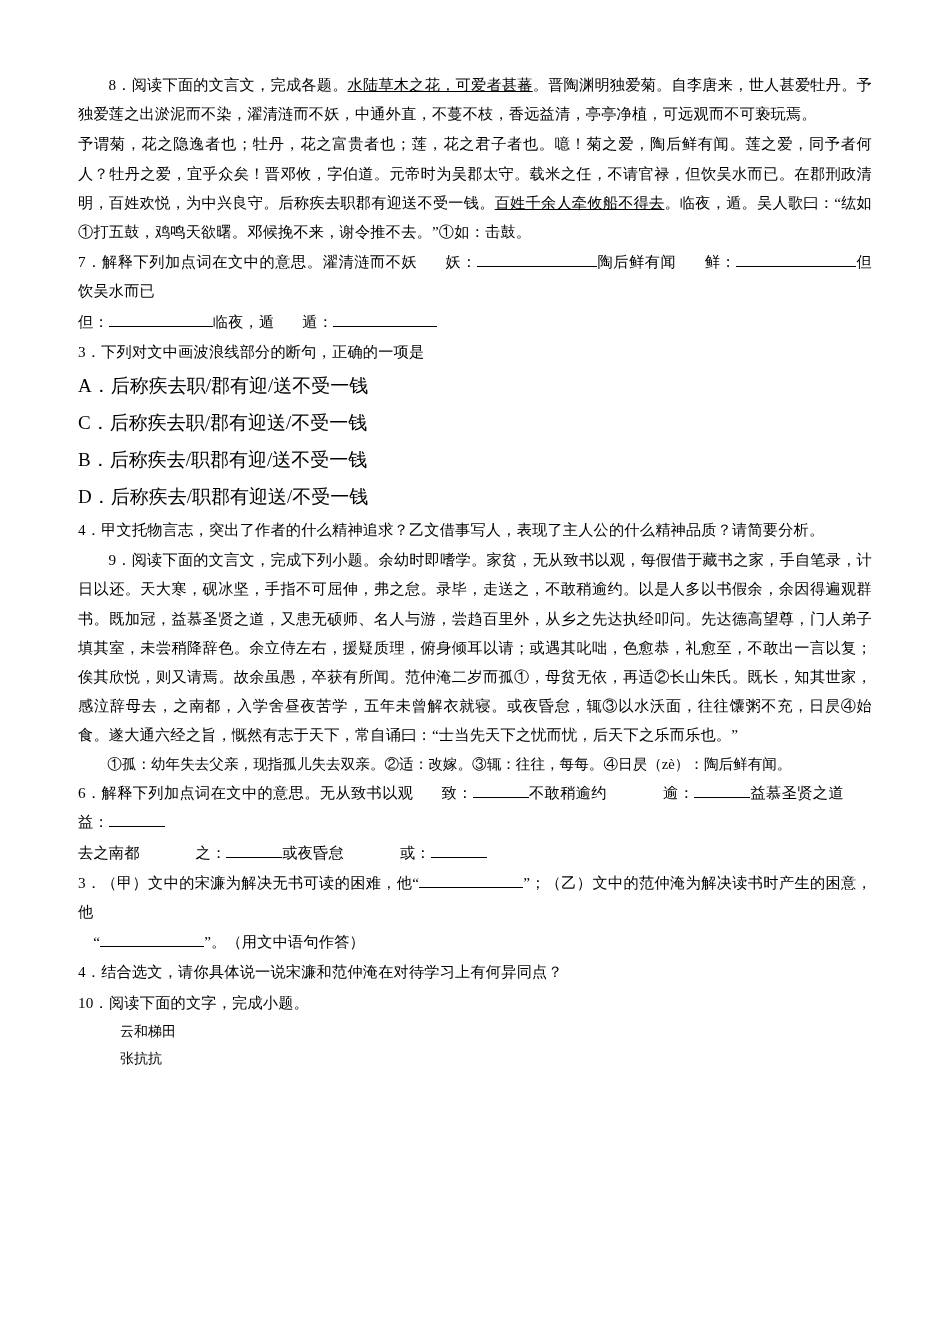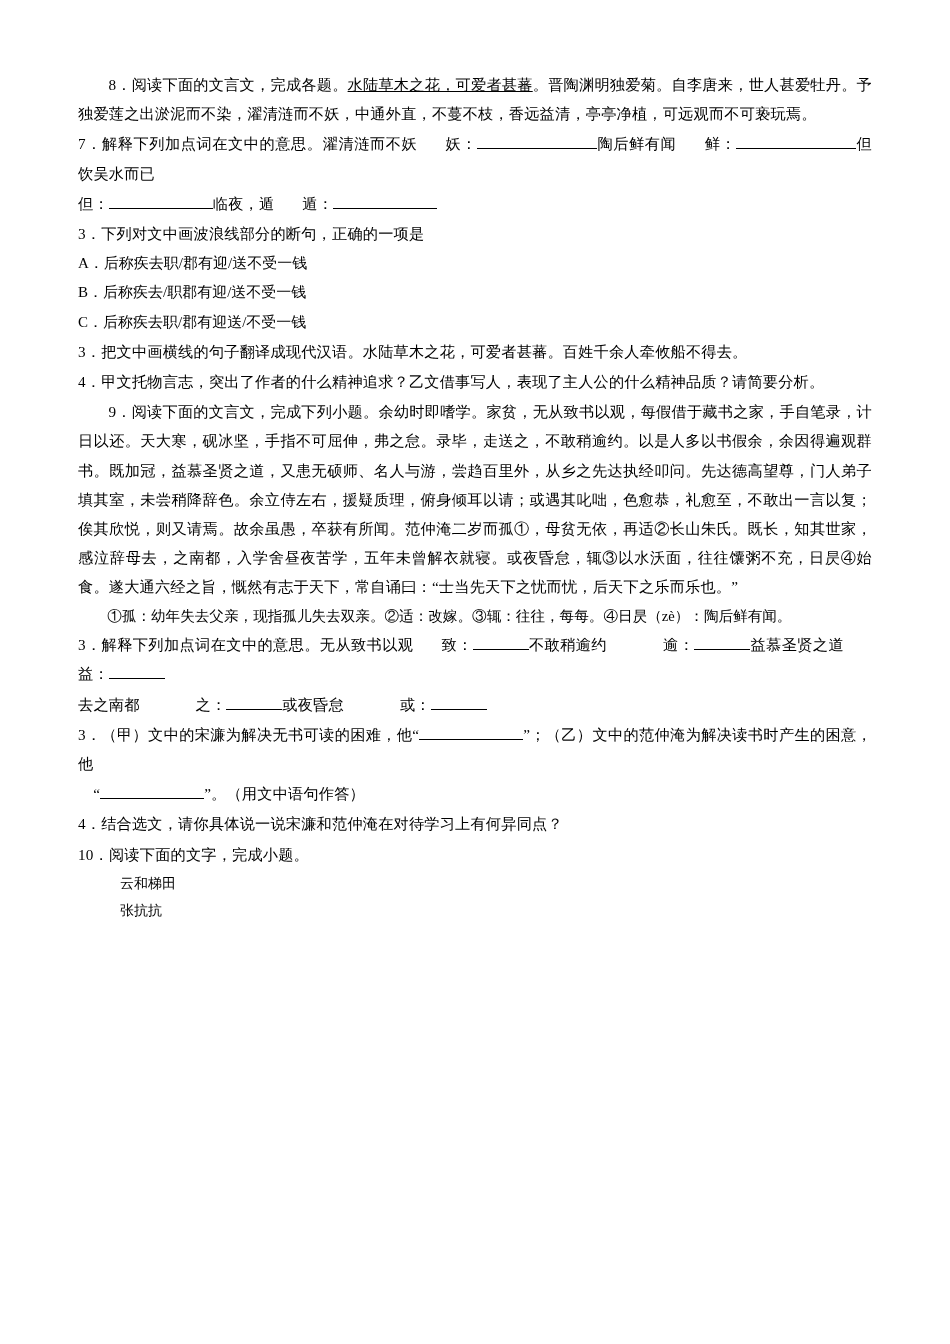--- a/index.html
+++ b/index.html
@@ -34,21 +34,21 @@
   .u { text-decoration: underline; }
   .blank {
     display: inline-block;
     border-bottom: 1px solid #000;
     vertical-align: baseline;
   }
   .b-long { width: 120px; }
   .b-mid  { width: 104px; }
   .b-short{ width: 56px; }
   .opt {
-    font-size: 15px;
+    font-size: 19px;
     line-height: 1.95;
     margin: 0;
   }
   .note {
     font-size: 14.6px;
     line-height: 1.9;
     text-indent: 2em;
     margin: 0;
   }
   .quote-blk {
@@ -62,46 +62,49 @@
 </style>
 </head>
 <body>
 
 <div class="page">
 
   <p class="para indent2">
     <span>8．阅读下面的文言文，完成各题。</span><span class="u">水陆草木之花，可爱者甚蕃</span><span>。晋陶渊明独爱菊。自李唐来，世人甚爱牡丹。予独爱莲之出淤泥而不染，濯清涟而不妖，中通外直，不蔓不枝，香远益清，亭亭净植，可远观而不可亵玩焉。</span>
   </p>
 
+  <p class="para">
+    <span>予谓菊，花之隐逸者也；牡丹，花之富贵者也；莲，花之君子者也。噫！菊之爱，陶后鲜有闻。莲之爱，同予者何人？牡丹之爱，宜乎众矣！晋邓攸，字伯道。元帝时为吴郡太守。载米之任，不请官禄，但饮吴水而已。在郡刑政清明，百姓欢悦，为中兴良守。后称疾去职郡有迎送不受一钱。</span><span class="u">百姓千余人牵攸船不得去</span><span>。临夜，遁。吴人歌曰：“纮如①打五鼓，鸡鸣天欲曙。邓候挽不来，谢令推不去。”①如：击鼓。</span>
+  </p>
 
   <p class="para">
     <span>7．解释下列加点词在文中的意思。濯清涟而不妖</span><span class="sp"></span><span>妖：</span><span class="blank b-long"></span><span>陶后鲜有闻</span><span class="sp"></span><span>鲜：</span><span class="blank b-long"></span><span>但饮吴水而已</span>
   </p>
 
   <p class="para">
     <span>但：</span><span class="blank b-mid"></span><span>临夜，遁</span><span class="sp"></span><span>遁：</span><span class="blank b-mid"></span>
   </p>
 
   <p class="para">3．下列对文中画波浪线部分的断句，正确的一项是</p>
 
   <p class="opt">A．后称疾去职/郡有迎/送不受一钱</p>
+  <p class="opt">C．后称疾去职/郡有迎送/不受一钱</p>
   <p class="opt">B．后称疾去/职郡有迎/送不受一钱</p>
-  <p class="opt">C．后称疾去职/郡有迎送/不受一钱</p>
+  <p class="opt">D．后称疾去/职郡有迎送/不受一钱</p>
 
-  <p class="para">3．把文中画横线的句子翻译成现代汉语。水陆草木之花，可爱者甚蕃。百姓千余人牵攸船不得去。</p>
   <p class="para">4．甲文托物言志，突出了作者的什么精神追求？乙文借事写人，表现了主人公的什么精神品质？请简要分析。</p>
 
   <p class="para indent2">
     <span>9．阅读下面的文言文，完成下列小题。</span><span>余幼时即嗜学。家贫，无从致书以观，每假借于藏书之家，手自笔录，计日以还。天大寒，砚冰坚，手指不可屈伸，弗之怠。录毕，走送之，不敢稍逾约。以是人多以书假余，余因得遍观群书。既加冠，益慕圣贤之道，又患无硕师、名人与游，尝趋百里外，从乡之先达执经叩问。先达德高望尊，门人弟子填其室，未尝稍降辞色。余立侍左右，援疑质理，俯身倾耳以请；或遇其叱咄，色愈恭，礼愈至，不敢出一言以复；俟其欣悦，则又请焉。故余虽愚，卒获有所闻。范仲淹二岁而孤①，母贫无依，再适②长山朱氏。既长，知其世家，感泣辞母去，之南都，入学舍昼夜苦学，五年未曾解衣就寝。或夜昏怠，辄③以水沃面，往往馕粥不充，日昃④始食。遂大通六经之旨，慨然有志于天下，常自诵曰：“士当先天下之忧而忧，后天下之乐而乐也。”</span>
   </p>
 
   <p class="note">①孤：幼年失去父亲，现指孤儿失去双亲。②适：改嫁。③辄：往往，每每。④日昃（zè）：陶后鲜有闻。</p>
 
   <p class="para">
-    <span>3．解释下列加点词在文中的意思。无从致书以观</span><span class="sp"></span><span>致：</span><span class="blank b-short"></span><span>不敢稍逾约</span><span class="sp2"></span><span>逾：</span><span class="blank b-short"></span><span>益慕圣贤之道</span><span class="sp"></span><span>益：</span><span class="blank b-short"></span>
+    <span>6．解释下列加点词在文中的意思。无从致书以观</span><span class="sp"></span><span>致：</span><span class="blank b-short"></span><span>不敢稍逾约</span><span class="sp2"></span><span>逾：</span><span class="blank b-short"></span><span>益慕圣贤之道</span><span class="sp"></span><span>益：</span><span class="blank b-short"></span>
   </p>
 
   <p class="para">
     <span>去之南都</span><span class="sp2"></span><span>之：</span><span class="blank b-short"></span><span>或夜昏怠</span><span class="sp2"></span><span>或：</span><span class="blank b-short"></span>
   </p>
 
 
   <p class="para">
     <span>3．（甲）文中的宋濂为解决无书可读的困难，他“</span><span class="blank b-mid"></span><span>”；（乙）文中的范仲淹为解决读书时产生的困意，他</span>
   </p>

